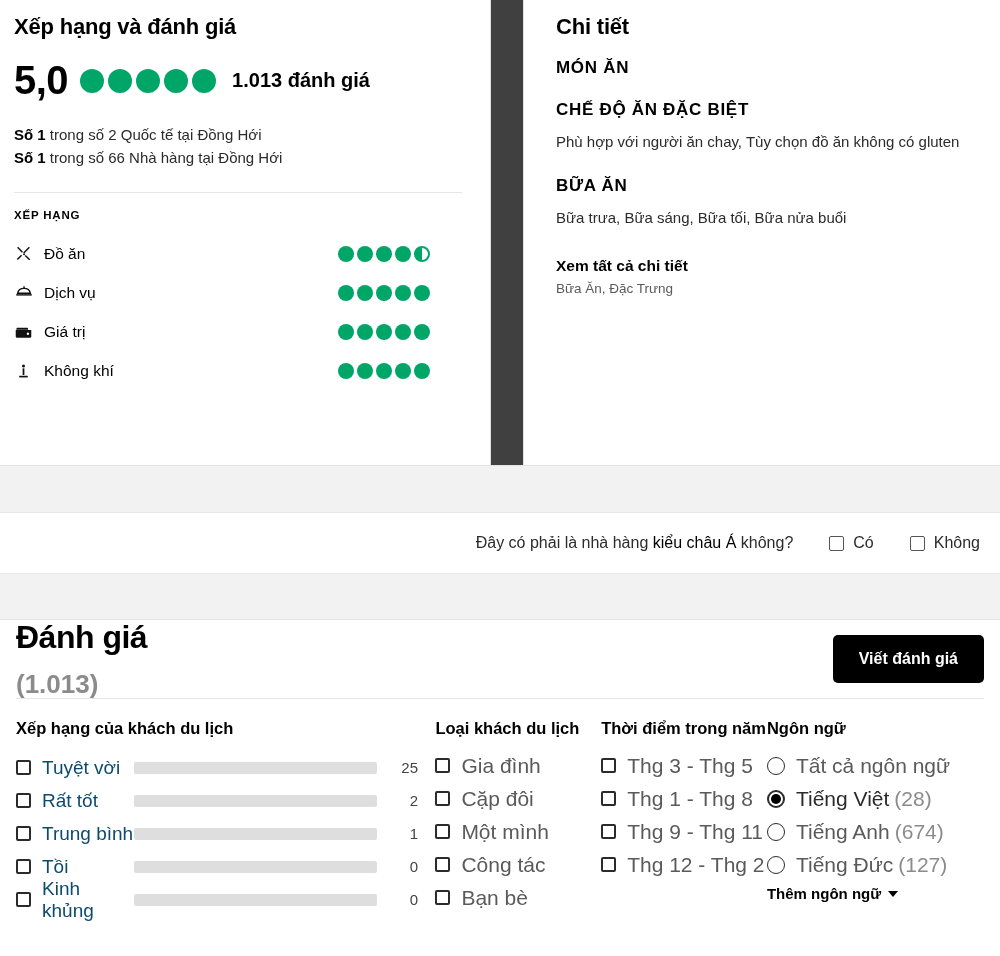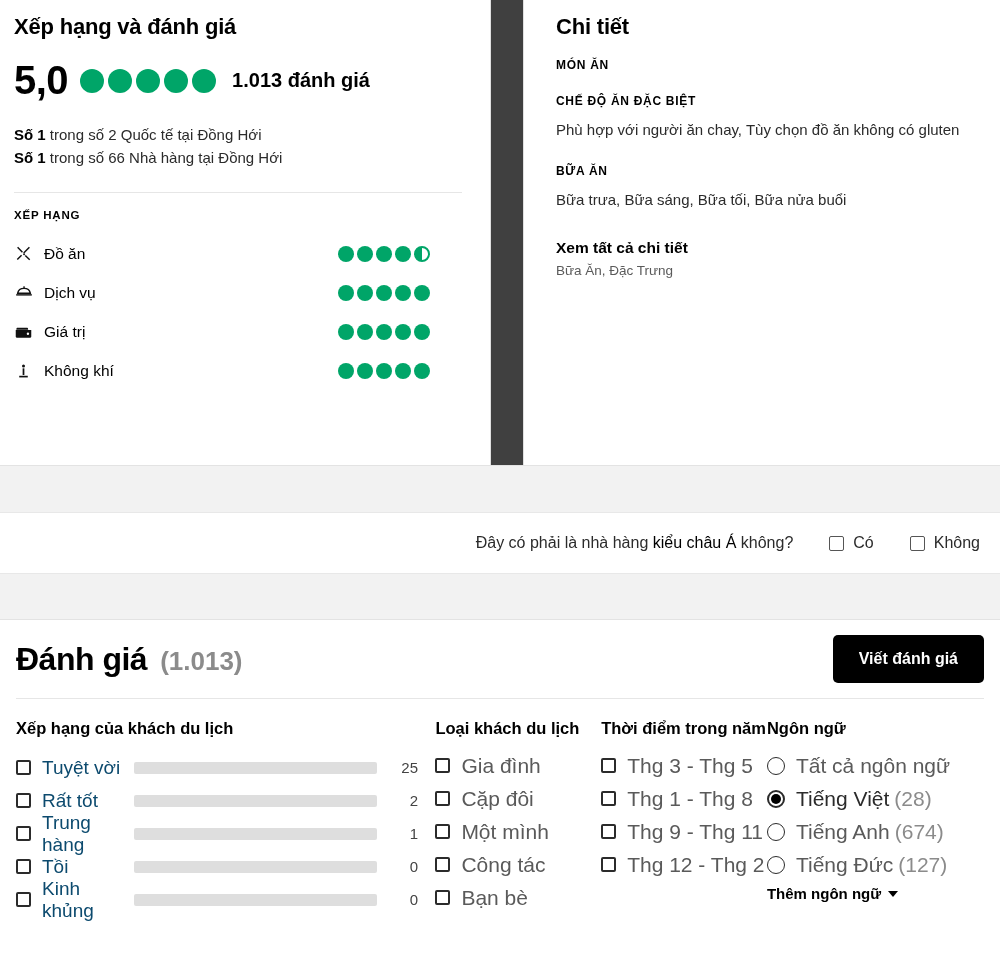--- a/index.html
+++ b/index.html
@@ -59,21 +59,21 @@
 
   .rate-row {
     display: flex; align-items: center; height: 39px;
   }
   .rate-icon { width: 30px; display: flex; align-items: center; }
   .rate-name { font-size: 15.5px; color: #000; flex: 1; }
   .rate-bubbles { margin-right: 32px; }
 
   
   .det-label {
-    font-size: 12px; font-weight: bold; letter-spacing: 0.7px;
+    font-size: 17px; font-weight: bold; letter-spacing: 0.7px;
     color: #000; margin-top: 22px; margin-bottom: 11px;
   }
   .det-value { font-size: 15px; color: #2b2b2b; line-height: 1.5; }
   .det-more-title { font-size: 15.5px; font-weight: bold; margin-top: 28px; }
   .det-more-sub { font-size: 13.5px; color: #5a5a5a; margin-top: 6px; }
 
   
   .qstrip {
     position: absolute; left: 0; top: 513px; width: 1000px; height: 60px;
     background: #ffffff;
@@ -99,21 +99,21 @@
 
   
   .reviews {
     position: absolute; left: 0; top: 620px; width: 1000px; height: 336px;
     background: #ffffff; padding: 0 16px;
   }
   .rv-head {
     display: flex; align-items: center; justify-content: space-between;
     height: 78px;
   }
-  .rv-title { display: flex; align-items: baseline; gap: 13px; }
+  .rv-title { display: flex; align-items: baseline; gap: 13px; flex-direction: column; }
   .rv-title .t { font-size: 32px; font-weight: bold; letter-spacing: -0.5px; }
   .rv-title .c { font-size: 26px; font-weight: bold; color: #8b8b8b; }
   .write-btn {
     background: #000000; color: #ffffff; border: none; border-radius: 5px;
     font-family: "Liberation Sans", sans-serif;
     font-size: 16px; font-weight: bold; padding: 15px 26px; cursor: pointer;
   }
   .rv-rule { height: 1px; background: #e6e6e6; margin-bottom: 18px; }
 
   .filters { display: flex; }
@@ -326,21 +326,21 @@
 
         <div class="bar-row">
           <span class="cb dark"></span>
           <span class="bar-name">Rất tốt</span>
           <span class="bar-track"><span class="bar-fill" style="width:7%"></span></span>
           <span class="bar-num">2</span>
         </div>
 
         <div class="bar-row">
           <span class="cb dark"></span>
-          <span class="bar-name">Trung hàng</span>
+          <span class="bar-name">Trung bình</span>
           <span class="bar-track"><span class="bar-fill" style="width:3.6%"></span></span>
           <span class="bar-num">1</span>
         </div>
 
         <div class="bar-row">
           <span class="cb dark"></span>
           <span class="bar-name">Tồi</span>
           <span class="bar-track"><span class="bar-fill" style="width:0%"></span></span>
           <span class="bar-num">0</span>
         </div>

